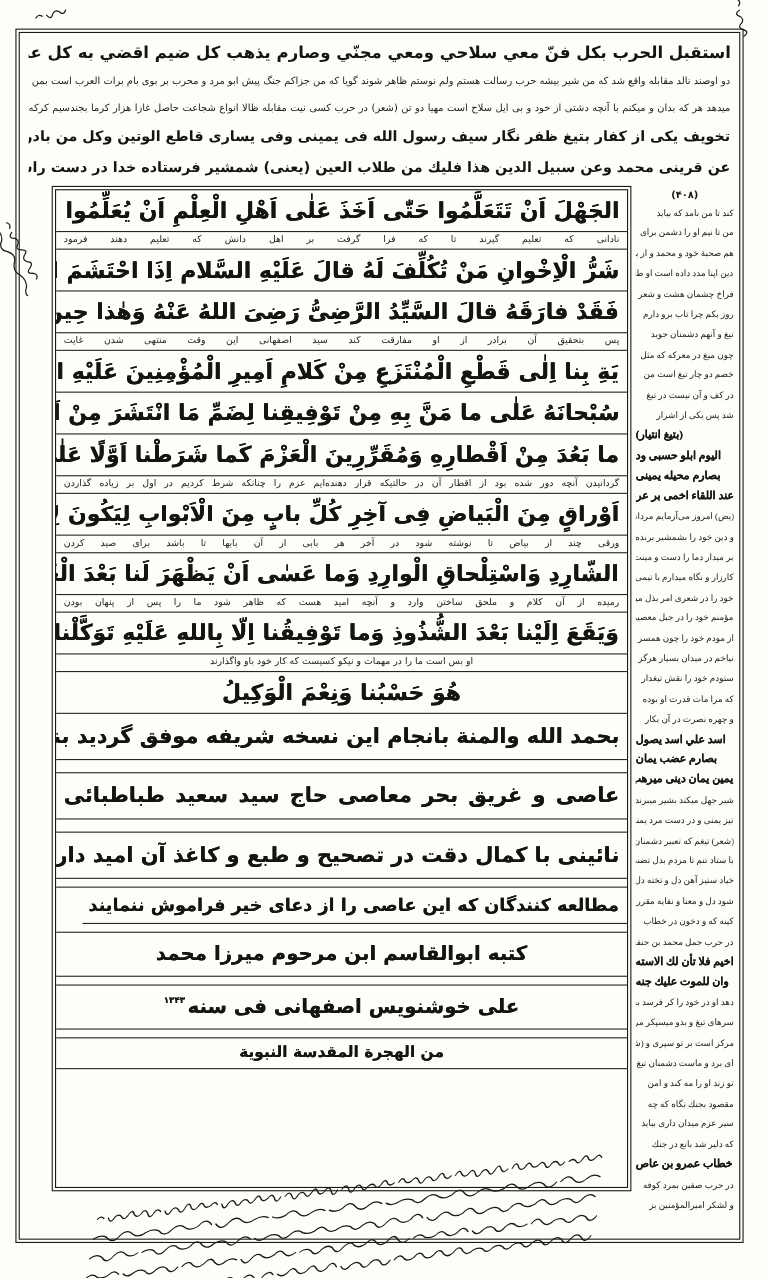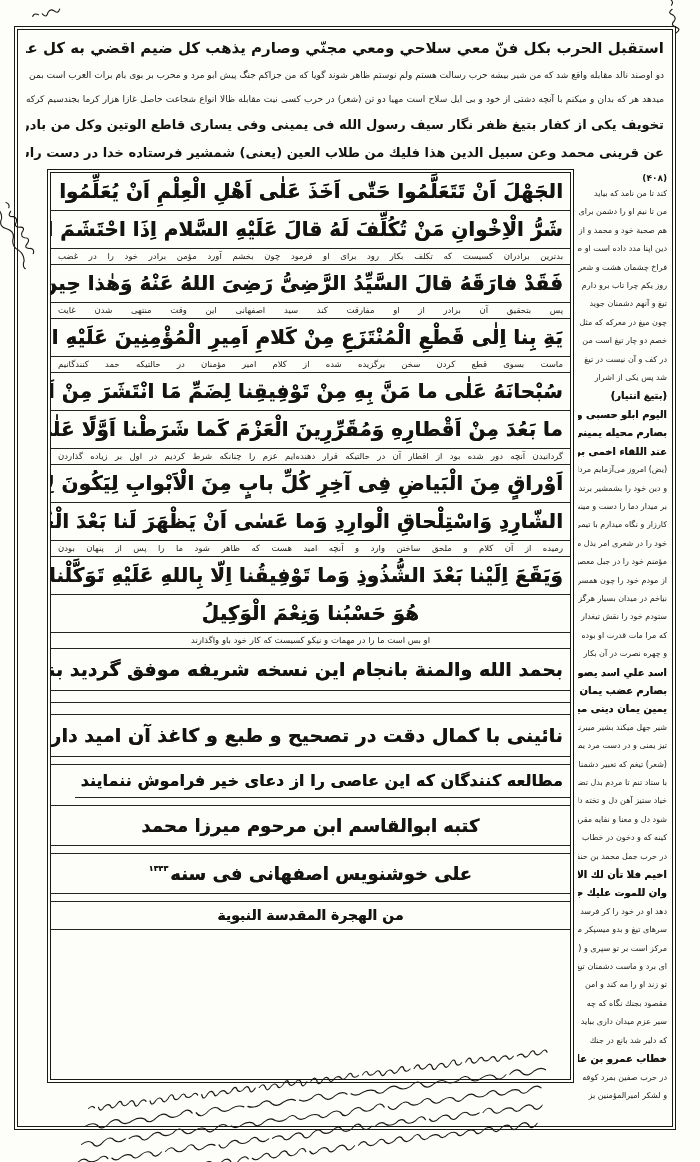--- a/index.html
+++ b/index.html
@@ -42,23 +42,23 @@
   .row.colo.small{ flex:0 0 28px; font-size:14px; line-height:27px; text-align:left; text-align-last:center;}
   .row.blank{ flex:0 0 12px;}
   .row.blank.thin{ flex:0 0 8px;}
   .row.fill{ flex:1 1 auto; border-bottom:none;}
   .row .date-sup{ font-size:8px; font-weight:700; position:relative; top:-9px; margin-right:2px;}
   
   .right-margin{
     flex:1 1 auto; height:946px; direction:rtl; padding:2px 5px 0 4px; box-sizing:border-box;
     overflow:hidden; position:relative; z-index:2;
   }
-  .rm-header{ font-size:9px; font-weight:700; text-align:right; line-height:14px;}
-  .rm-line{ font-size:8px; line-height:18.4px; white-space:nowrap; overflow:hidden; color:#1c1915;}
-  .rm-line.v{ font-size:10px; font-weight:700; text-align:right; text-shadow:0 0 .4px #161412;}
+  .rm-header{ font-size:9px; font-weight:700; text-align:center; line-height:14px;}
+  .rm-line{ font-size:8px; line-height:18.4px; white-space:nowrap; overflow:hidden; color:#1c1915;font-family:Liberation Serif, serif;}
+  .rm-line.v{ font-size:10px; font-weight:700; text-align:left; text-shadow:0 0 .4px #161412;}
   
   .bottom-strip{ position:relative; flex:1 1 auto; overflow:visible;}
   .scribble{ position:absolute; }
   .scribble svg{ display:block; }
   .left-note{ position:absolute; left:-6px; top:28px; transform:rotate(62deg); transform-origin:left top;}
   .corner-mark-tl{ left:30px; top:6px; transform:rotate(-15deg);}
   .corner-mark-tr{ right:6px; top:10px; transform:rotate(80deg);}
   .diag-notes{ left:60px; top:-46px; transform:rotate(-7deg) skewX(-18deg);}
 </style>
 </head>
@@ -80,37 +80,38 @@
         <div class="scribble left-note">
             <svg width="70" height="26" viewBox="0 0 70 26" xmlns="http://www.w3.org/2000/svg">
               <path d="M2 7.9 q3 -3.1 6 0 m4 0 q3 6.1 6 0 q3 -2.9 6 0 q3 4.7 6 0 q3 -6.5 6 0 q3 3.3 6 0 q3 -5.1 6 0 q3 6.9 6 0 q3 -3.7 6 0 m4 0" fill="none" stroke="#1c1813" stroke-width="1.1" stroke-linecap="round"></path>
               <path d="M2 19.2 q6 -3.6 12 0 q6 7.2 12 0 q6 -5.8 12 0 q6 4.4 12 0 q6 -3.0 12 0 q6 6.6 12 0" fill="none" stroke="#1c1813" stroke-width="1.1" stroke-linecap="round"></path>
             </svg>
           </div>
       </div>
 
       <div class="matn-frame" id="matn-frame">
           <div class="row big">الجَهْلَ اَنْ تَتَعَلَّمُوا حَتّٰی اَخَذَ عَلٰی اَهْلِ الْعِلْمِ اَنْ یُعَلِّمُوا قالَ عَلَیْهِ السَّلام</div>
+          <div class="row inter">نادانی كه تعلیم گیرند تا كه فرا گرفت بر اهل دانش كه تعلیم دهند فرمود</div>
           <div class="row big">شَرُّ الْاِخْوانِ مَنْ تُكُلِّفَ لَهُ قالَ عَلَیْهِ السَّلام اِذَا احْتَشَمَ الْمُؤْمِنُ اَخاهُ</div>
-          <div class="row inter">بدترین برادران كسیست كه تكلف بكار رود برای او فرمود چون بخشم آورد مؤمن برادر خود را در غضب</div>
           <div class="row big">فَقَدْ فارَقَهُ قالَ السَّیِّدُ الرَّضِیُّ رَضِیَ اللهُ عَنْهُ وَهٰذا حِینَ اِنْتِهاءِ الْغا</div>
           <div class="row inter">پس بتحقیق آن برادر از او مفارقت كند سید اصفهانی این وقت منتهی شدن غایت</div>
           <div class="row big">یَةِ بِنا اِلٰی قَطْعِ الْمُنْتَزَعِ مِنْ كَلامِ اَمِیرِ الْمُؤْمِنِینَ عَلَیْهِ السَّلام حامِدِینَ لِلّٰهِ</div>
-          <div class="row inter">ماست بسوی قطع كردن سخن برگزیده شده از كلام امیر مؤمنان در حالتیكه حمد كنندگانیم</div>
           <div class="row big">سُبْحانَهُ عَلٰی ما مَنَّ بِهِ مِنْ تَوْفِیقِنا لِضَمِّ مَا انْتَشَرَ مِنْ اَطْرافِهِ وَتَقْرِیبِ</div>
           <div class="row big">ما بَعُدَ مِنْ اَقْطارِهِ وَمُقَرِّرِینَ الْعَزْمَ كَما شَرَطْنا اَوَّلًا عَلٰی تَفْضِیلِ</div>
           <div class="row inter">گردانیدن آنچه دور شده بود از اقطار آن در حالتیكه قرار دهنده‌ایم عزم را چنانكه شرط كردیم در اول بر زیاده گذاردن</div>
           <div class="row big">اَوْراقٍ مِنَ الْبَیاضِ فِی آخِرِ كُلِّ بابٍ مِنَ الْاَبْوابِ لِیَكُونَ لِاقْتِناصِ</div>
+          <div class="row inter">ورقی چند از بیاض تا نوشته شود در آخر هر بابی از آن بابها تا باشد برای صید كردن</div>
           <div class="row big">الشّارِدِ وَاسْتِلْحاقِ الْوارِدِ وَما عَسٰی اَنْ یَظْهَرَ لَنا بَعْدَ الْغُمُوضِ</div>
           <div class="row inter">رمیده از آن كلام و ملحق ساختن وارد و آنچه امید هست كه ظاهر شود ما را پس از پنهان بودن</div>
           <div class="row big">وَیَقَعَ اِلَیْنا بَعْدَ الشُّذُوذِ وَما تَوْفِیقُنا اِلّا بِاللهِ عَلَیْهِ تَوَكَّلْنا وَ</div>
+          <div class="row inter center">او بس است ما را در مهمات و نیكو كسیست كه كار خود باو واگذارند</div>
           <div class="row big center">هُوَ حَسْبُنا وَنِعْمَ الْوَكِیلُ</div>
-          <div class="row inter center">او بس است ما را در مهمات و نیكو كسیست كه كار خود باو واگذارند</div>
           <div class="row colo">بحمد الله والمنة بانجام این نسخه شریفه موفق گردید بنده</div>
           <div class="row blank"></div>
+          <div class="row colo">عاصی و غریق بحر معاصی حاج سید سعید طباطبائی</div>
           <div class="row blank"></div>
           <div class="row colo">نائینی با كمال دقت در تصحیح و طبع و كاغذ آن امید دارد از</div>
           <div class="row blank thin"></div>
           <div class="row colo c4">مطالعه كنندگان كه این عاصی را از دعای خیر فراموش ننمایند</div>
           <div class="row blank thin"></div>
           <div class="row colo sig">كتبه ابوالقاسم ابن مرحوم میرزا محمد</div>
           <div class="row blank thin"></div>
           <div class="row colo sig">علی خوشنویس اصفهانی فی سنه<span class="date-sup">۱۳۴۳</span></div>
           <div class="row blank thin"></div>
           <div class="row colo small">من الهجرة المقدسة النبویة</div>

